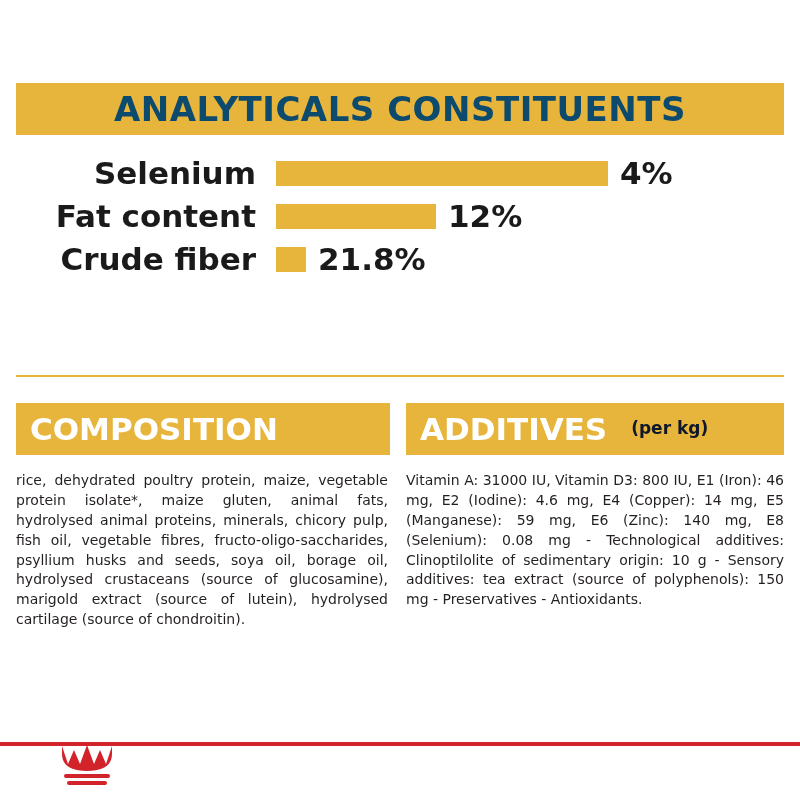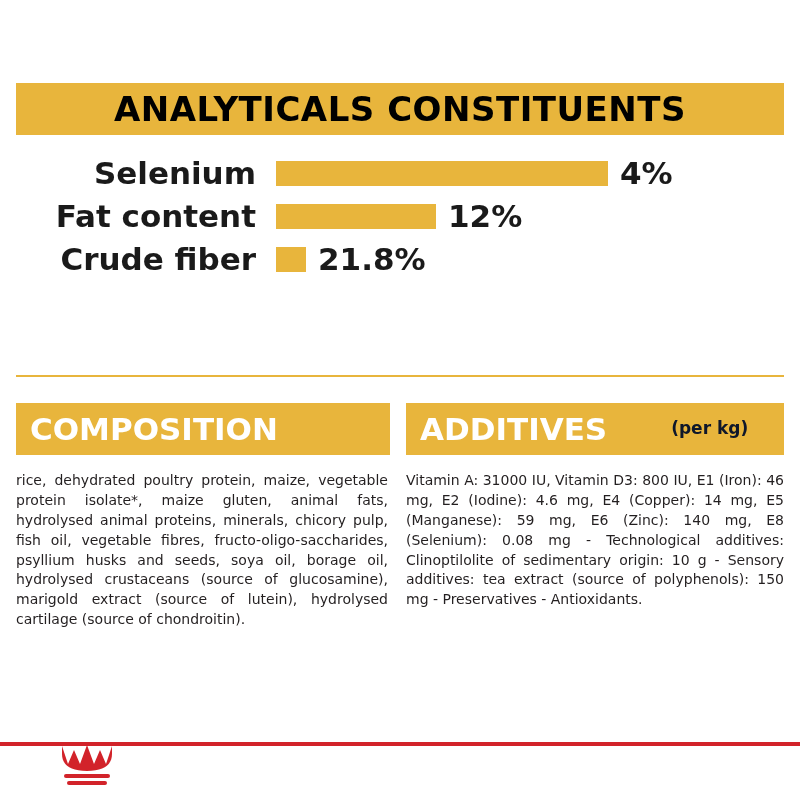--- a/index.html
+++ b/index.html
@@ -28,21 +28,21 @@
     left: 16px;
     top: 83px;
     width: 768px;
     height: 52px;
     background: #e8b53c;
     display: flex;
     align-items: center;
     justify-content: center;
   }
   .analyticals-banner .title {
-    color: #000000;
+    color: #0c4a6e;
     font-size: 34px;
     font-weight: bold;
     letter-spacing: 0.5px;
     line-height: 1;
     white-space: nowrap;
   }
 
   .nutrient-rows {
     position: absolute;
     left: 16px;
@@ -114,21 +114,21 @@
   .panel-header .h-sub {
     color: #0f172a;
     font-size: 17px;
     font-weight: bold;
     line-height: 1;
     margin-left: 24px;
     padding-bottom: 1px;
     white-space: nowrap;
   }
   .panel-left .panel-header { width: 374px; }
-  .panel-right .panel-header { width: 378px; gap: 40px; }
+  .panel-right .panel-header { width: 378px; }
 
   .panel-body {
     margin-top: 16px;
     font-size: 14px;
     line-height: 1.42;
     color: #231f20;
     text-align: justify;
     text-justify: inter-word;
     hyphens: none;
   }

